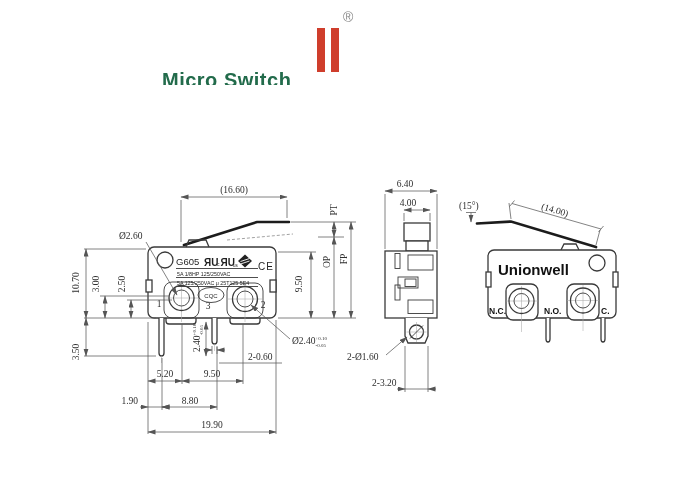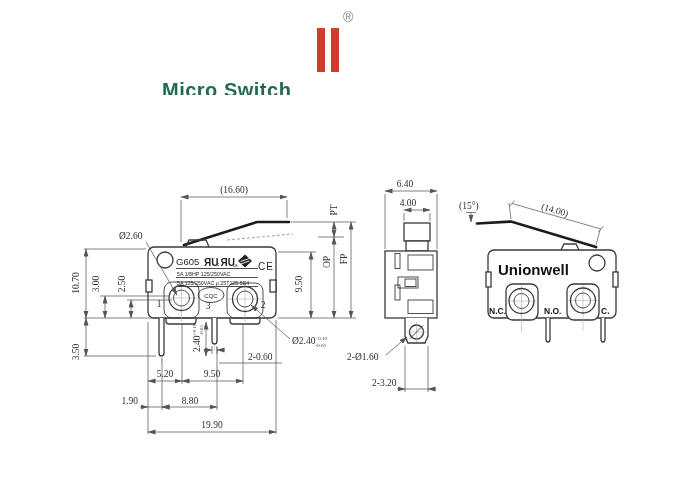--- a/index.html
+++ b/index.html
@@ -2,21 +2,21 @@
 <html><head>
 <meta charset="utf-8">
 <style>
   html,body{margin:0;padding:0;background:#fff;}
   .canvas{position:relative;width:693px;height:481px;background:#ffffff;overflow:hidden;
           font-family:"Liberation Sans",sans-serif;}
   .logo-bar{position:absolute;top:28px;width:8px;height:44px;background:#cf3e2c;}
   .logo-bar.b1{left:317px;}
   .logo-bar.b2{left:331px;}
   .reg-mark{position:absolute;left:343px;top:9px;font-size:14px;color:#888;}
-  .tagline{position:absolute;left:162px;top:80px;height:15px;overflow:hidden;
+  .tagline{position:absolute;left:162px;top:70px;height:15px;overflow:hidden;
            font-weight:bold;font-size:20px;line-height:20px;letter-spacing:.5px;color:#226b4b;}
   svg{position:absolute;left:0;top:0;}
   .ln{stroke:#3a3a3a;stroke-width:1.3;fill:none;}
   .lnw{stroke:#3a3a3a;stroke-width:1.3;fill:#fff;}
   .thin{stroke:#3a3a3a;stroke-width:0.9;fill:none;}
   .dimln{stroke:#5a5a5a;stroke-width:0.75;fill:none;}
   .ctr{stroke:#a9a9a9;stroke-width:0.55;fill:none;}
   .phantom{stroke:#979797;stroke-width:0.9;fill:none;stroke-dasharray:3,2;}
   .lever{stroke:#1c1c1c;stroke-width:2.7;fill:none;stroke-linecap:round;}
   .dim{font-family:"Liberation Serif",serif;font-size:9.5px;fill:#2e2e2e;}

